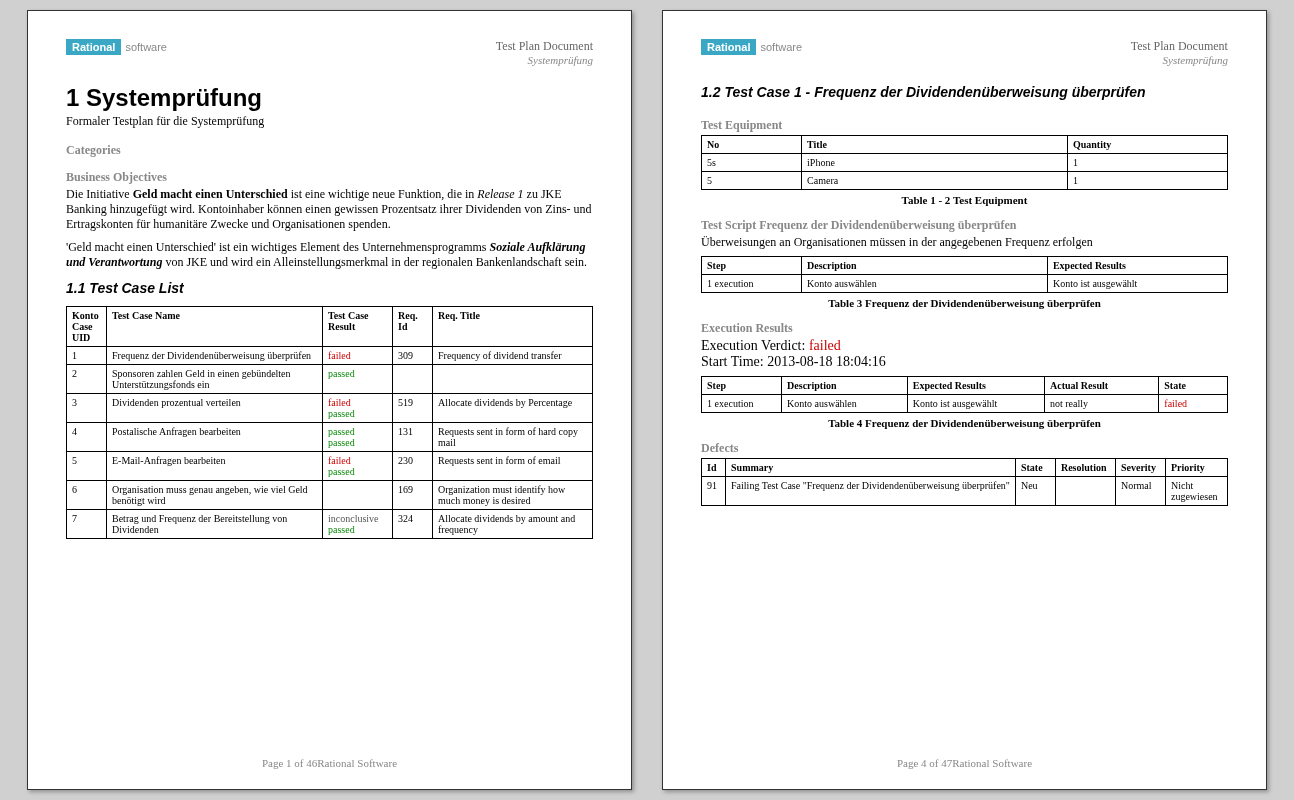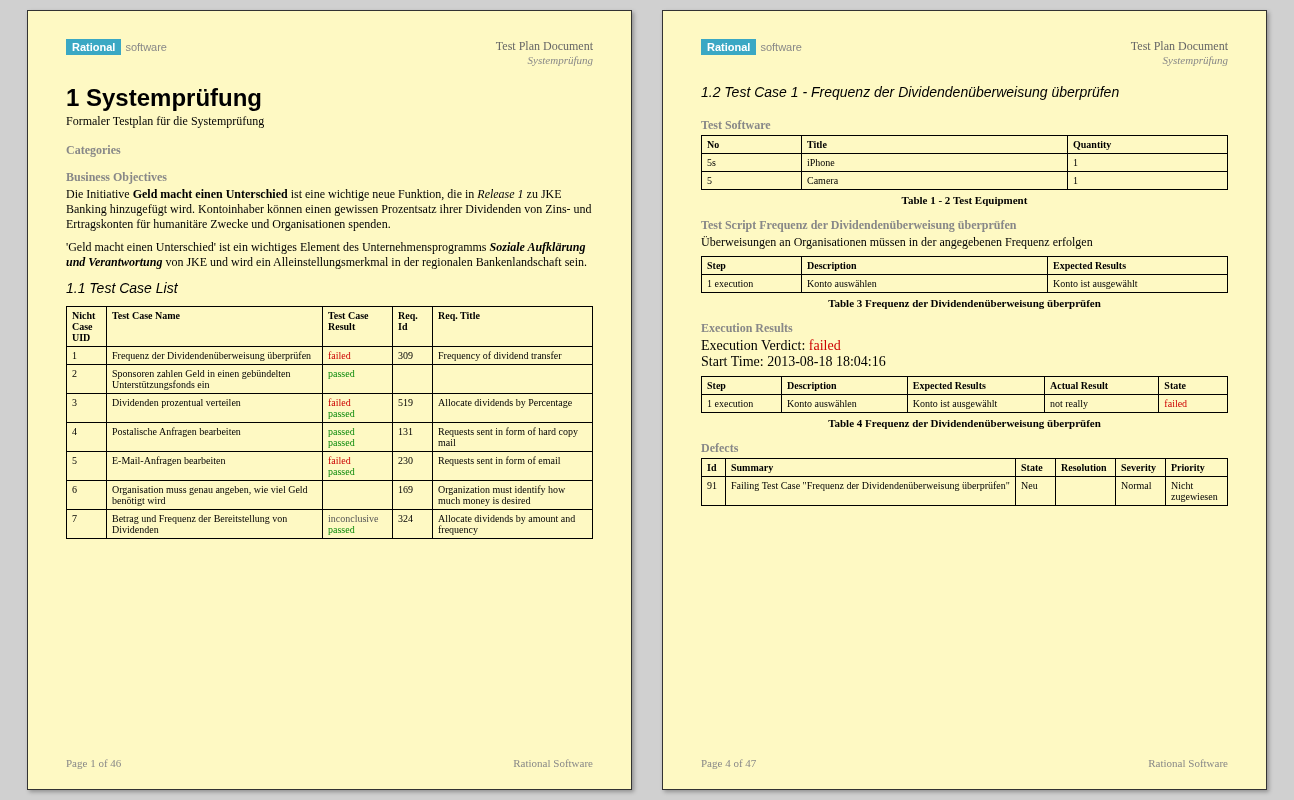--- a/index.html
+++ b/index.html
@@ -7,29 +7,30 @@
     background: #d0d0d0;
     font-family: Georgia, 'Times New Roman', serif;
     font-size: 11px;
     color: #000;
     display: flex;
     gap: 30px;
     padding: 10px;
     justify-content: center;
   }
   .page {
-    background: #fef9c3;
+    background: #ffffff;
     width: 605px;
     height: 780px;
     border: 1px solid #333;
     box-shadow: 2px 2px 4px rgba(0,0,0,0.3);
     padding: 28px 38px 20px 38px;
     position: relative;
     display: flex;
     flex-direction: column;
+    align-items: center;
   }
   .page-content { flex: 1; overflow: hidden; }
   .header {
     display: flex;
     justify-content: space-between;
     align-items: flex-start;
     margin-bottom: 18px;
   }
   .logo-box { display: flex; align-items: center; gap: 1px; }
   .logo-rational {
@@ -64,21 +65,21 @@
   }
   .categories-list { margin-left: 26px; font-size: 12px; margin-bottom: 10px; }
   .categories-list li { margin-bottom: 0; }
   .body-text { font-size: 12px; line-height: 1.25; margin-bottom: 8px; }
   .body-text b { font-weight: bold; }
   .body-text i { font-style: italic; }
   h2 {
     font-family: Arial, sans-serif;
     font-size: 14px;
     font-style: italic;
-    font-weight: normal;
+    font-weight: bold;
     margin-top: 10px;
     margin-bottom: 10px;
   }
   table {
     border-collapse: collapse;
     width: 100%;
     font-size: 10px;
     margin-bottom: 0;
   }
   table th, table td {
@@ -141,21 +142,21 @@
     <table id="tc-table">
       <colgroup>
           <col style="width:40px">
           <col>
           <col style="width:70px">
           <col style="width:40px">
           <col style="width:160px">
         </colgroup>
       <thead>
           <tr id="tc-head">
-            <th>Nicht Case UID</th>
+            <th>Konto Case UID</th>
             <th>Test Case Name</th>
             <th>Test Case Result</th>
             <th>Req. Id</th>
             <th>Req. Title</th>
           </tr>
         </thead>
       <tbody id="tc-body">
           <tr>
             <td>1</td>
             <td>Frequenz der Dividendenüberweisung überprüfen</td>
@@ -238,21 +239,21 @@
         <span class="logo-software">software</span>
       </div>
       <div class="header-right">
         <div>Test Plan Document</div>
         <div class="subtitle">Systemprüfung</div>
       </div>
     </div>
 
     <h2>1.2  Test Case 1 - Frequenz der Dividendenüberweisung überprüfen</h2>
 
-    <div class="section-label" style="margin-top:18px">Test Software</div>
+    <div class="section-label" style="margin-top:18px">Test Equipment</div>
     <table>
       <colgroup>
           <col style="width:100px">
           <col>
           <col style="width:160px">
         </colgroup>
       <thead>
           <tr id="eq-head">
             <th>No</th>
             <th>Title</th>

